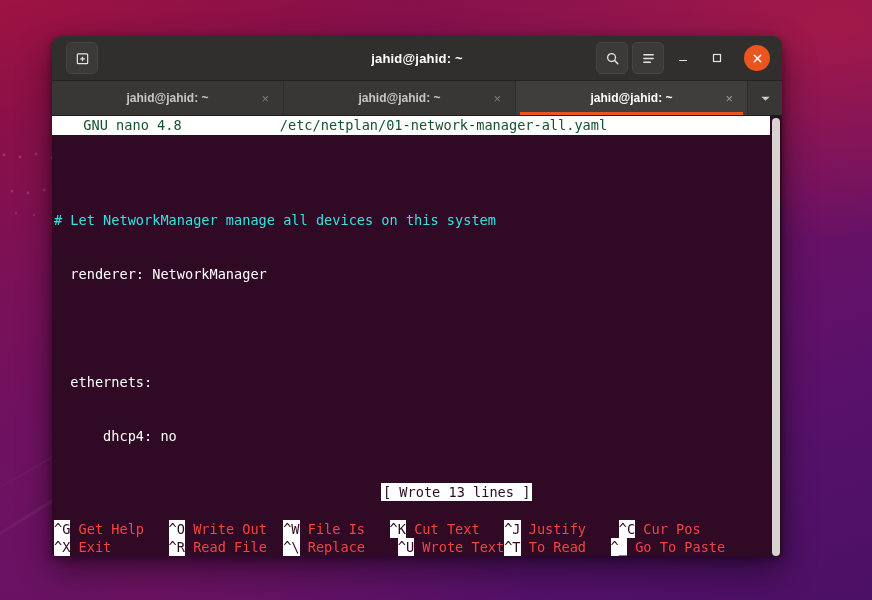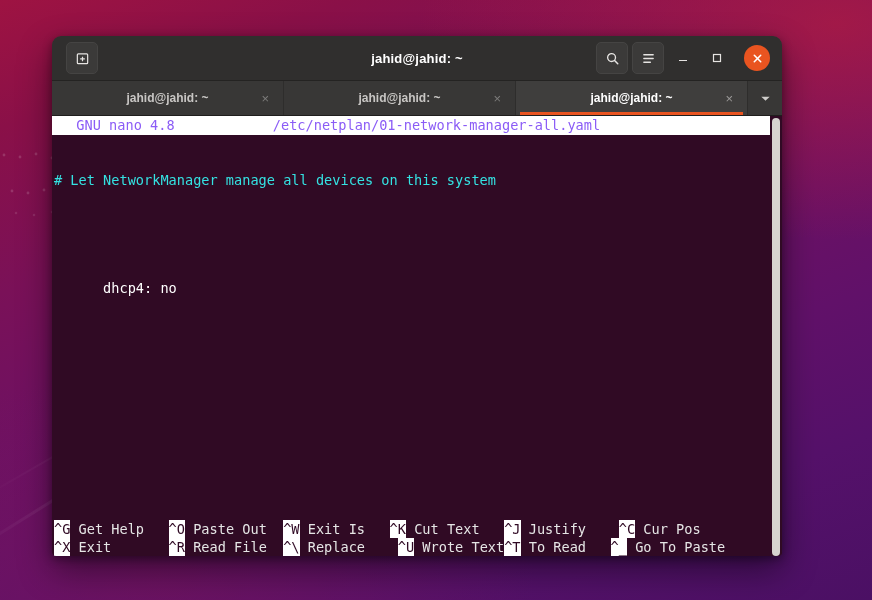--- a/index.html
+++ b/index.html
@@ -178,40 +178,40 @@
     flex: 1 1 auto;
     position: relative;
     background: #300a24;
     font-family: "DejaVu Sans Mono", "Liberation Mono", monospace;
     font-size: 13.6px;
     line-height: 18px;
     overflow: hidden;
   }
   #nano-header {
     background: #ffffff;
-    color: #8b5cf6;
+    color: #14532d;
     height: 19px;
     line-height: 19px;
     white-space: pre;
     font-family: "DejaVu Sans Mono", "Liberation Mono", monospace;
     font-size: 13.6px;
-    padding-left: 8px;
+    padding-left: 15px;
     overflow: hidden;
   }
   #nano-text {
     position: absolute;
     top: 19px;
     left: 0;
     right: 12px;
     white-space: pre;
     color: #ffffff;
     padding-left: 2px;
   }
   .code-line { height: 18px; white-space: pre; }
-  .c-comment { color: #34e2e2; }
+  .c-comment { color: #34e2e2; margin-top: 40px; }
   .c-plain   { color: #ffffff; }
 
   
   #nano-status {
     position: absolute;
     left: 329px;
     bottom: 55px;
     background: #ffffff;
     color: #300a24;
     font-family: "DejaVu Sans Mono", "Liberation Mono", monospace;
@@ -238,21 +238,21 @@
     font-size: 13.6px;
     white-space: pre;
   }
   .sc-item { display: flex; }
   .sc-key {
     background: #ffffff;
     color: #300a24;
     white-space: pre;
   }
   .sc-name {
-    color: #e5e5e5;
+    color: #ef4444;
     white-space: pre;
     text-align: center;
   }
 
   
   #term-scrollbar-track {
     position: absolute;
     right: 0; top: 0; bottom: 0;
     width: 12px;
     background: #300a24;
@@ -376,36 +376,39 @@
         </svg>
       </div>
     </div>
 
     <div id="term-body">
 
       <div id="nano-header">  GNU nano 4.8            /etc/netplan/01-network-manager-all.yaml</div>
 
       <div id="nano-text">
         <div class="code-line c-comment"># Let NetworkManager manage all devices on this system</div>
+        <div class="code-line c-plain">  renderer: NetworkManager</div>
         <div class="code-line c-plain"></div>
+        <div class="code-line c-plain">  ethernets:</div>
         <div class="code-line c-plain">      dhcp4: no</div>
         
         
         
         
         
       </div>
 
+      <div id="nano-status">[ Wrote 13 lines ]</div>
 
       <div id="nano-shortcuts">
 
         <div class="sc-row">
           <span class="sc-item"><span class="sc-key">^G</span><span class="sc-name"> Get Help   </span></span>
-          <span class="sc-item"><span class="sc-key">^O</span><span class="sc-name"> Paste Out  </span></span>
-          <span class="sc-item"><span class="sc-key">^W</span><span class="sc-name"> Exit Is   </span></span>
+          <span class="sc-item"><span class="sc-key">^O</span><span class="sc-name"> Write Out  </span></span>
+          <span class="sc-item"><span class="sc-key">^W</span><span class="sc-name"> File Is   </span></span>
           <span class="sc-item"><span class="sc-key">^K</span><span class="sc-name"> Cut Text   </span></span>
           <span class="sc-item"><span class="sc-key">^J</span><span class="sc-name"> Justify    </span></span>
           <span class="sc-item"><span class="sc-key">^C</span><span class="sc-name"> Cur Pos</span></span>
         </div>
 
         <div class="sc-row">
           <span class="sc-item"><span class="sc-key">^X</span><span class="sc-name"> Exit       </span></span>
           <span class="sc-item"><span class="sc-key">^R</span><span class="sc-name"> Read File  </span></span>
           <span class="sc-item"><span class="sc-key">^\</span><span class="sc-name"> Replace    </span></span>
           <span class="sc-item"><span class="sc-key">^U</span><span class="sc-name"> Wrote Text</span></span>

